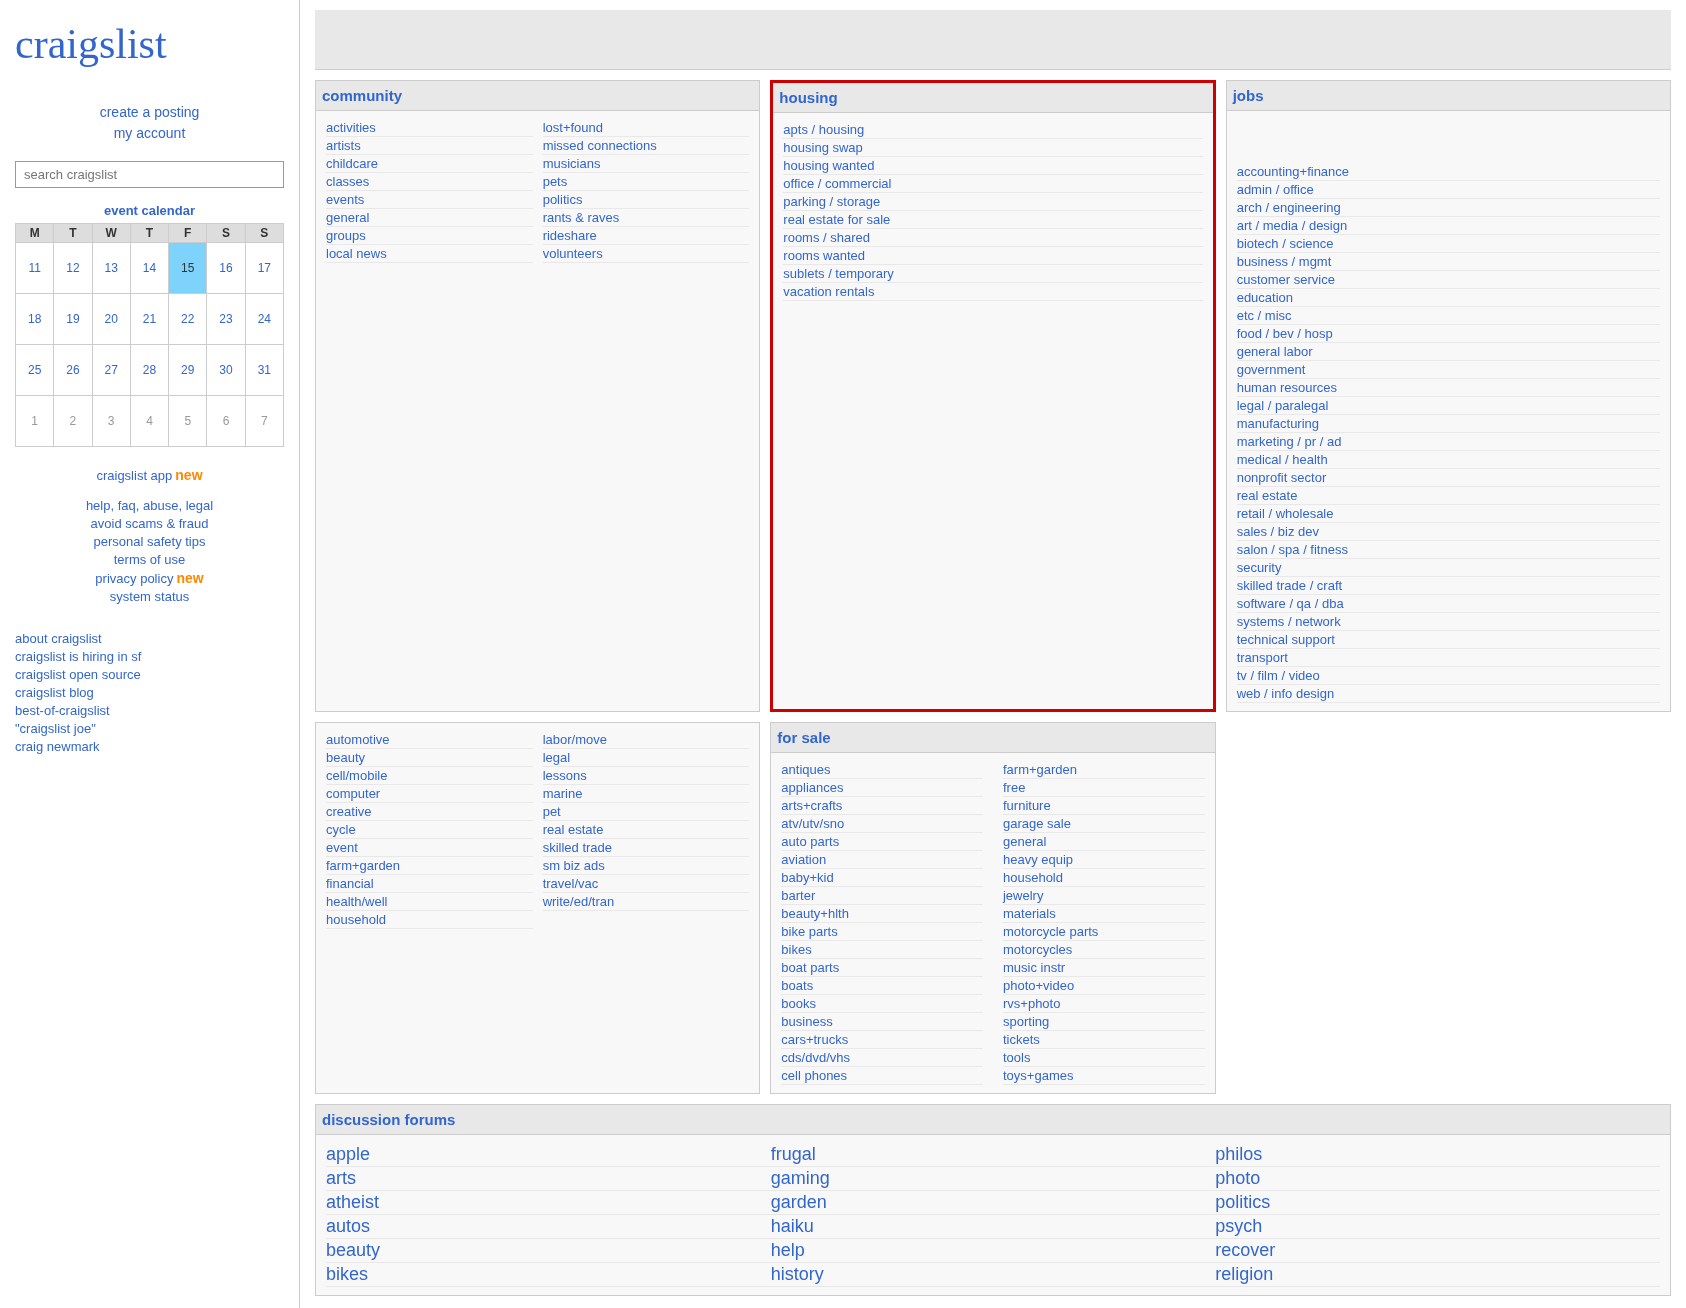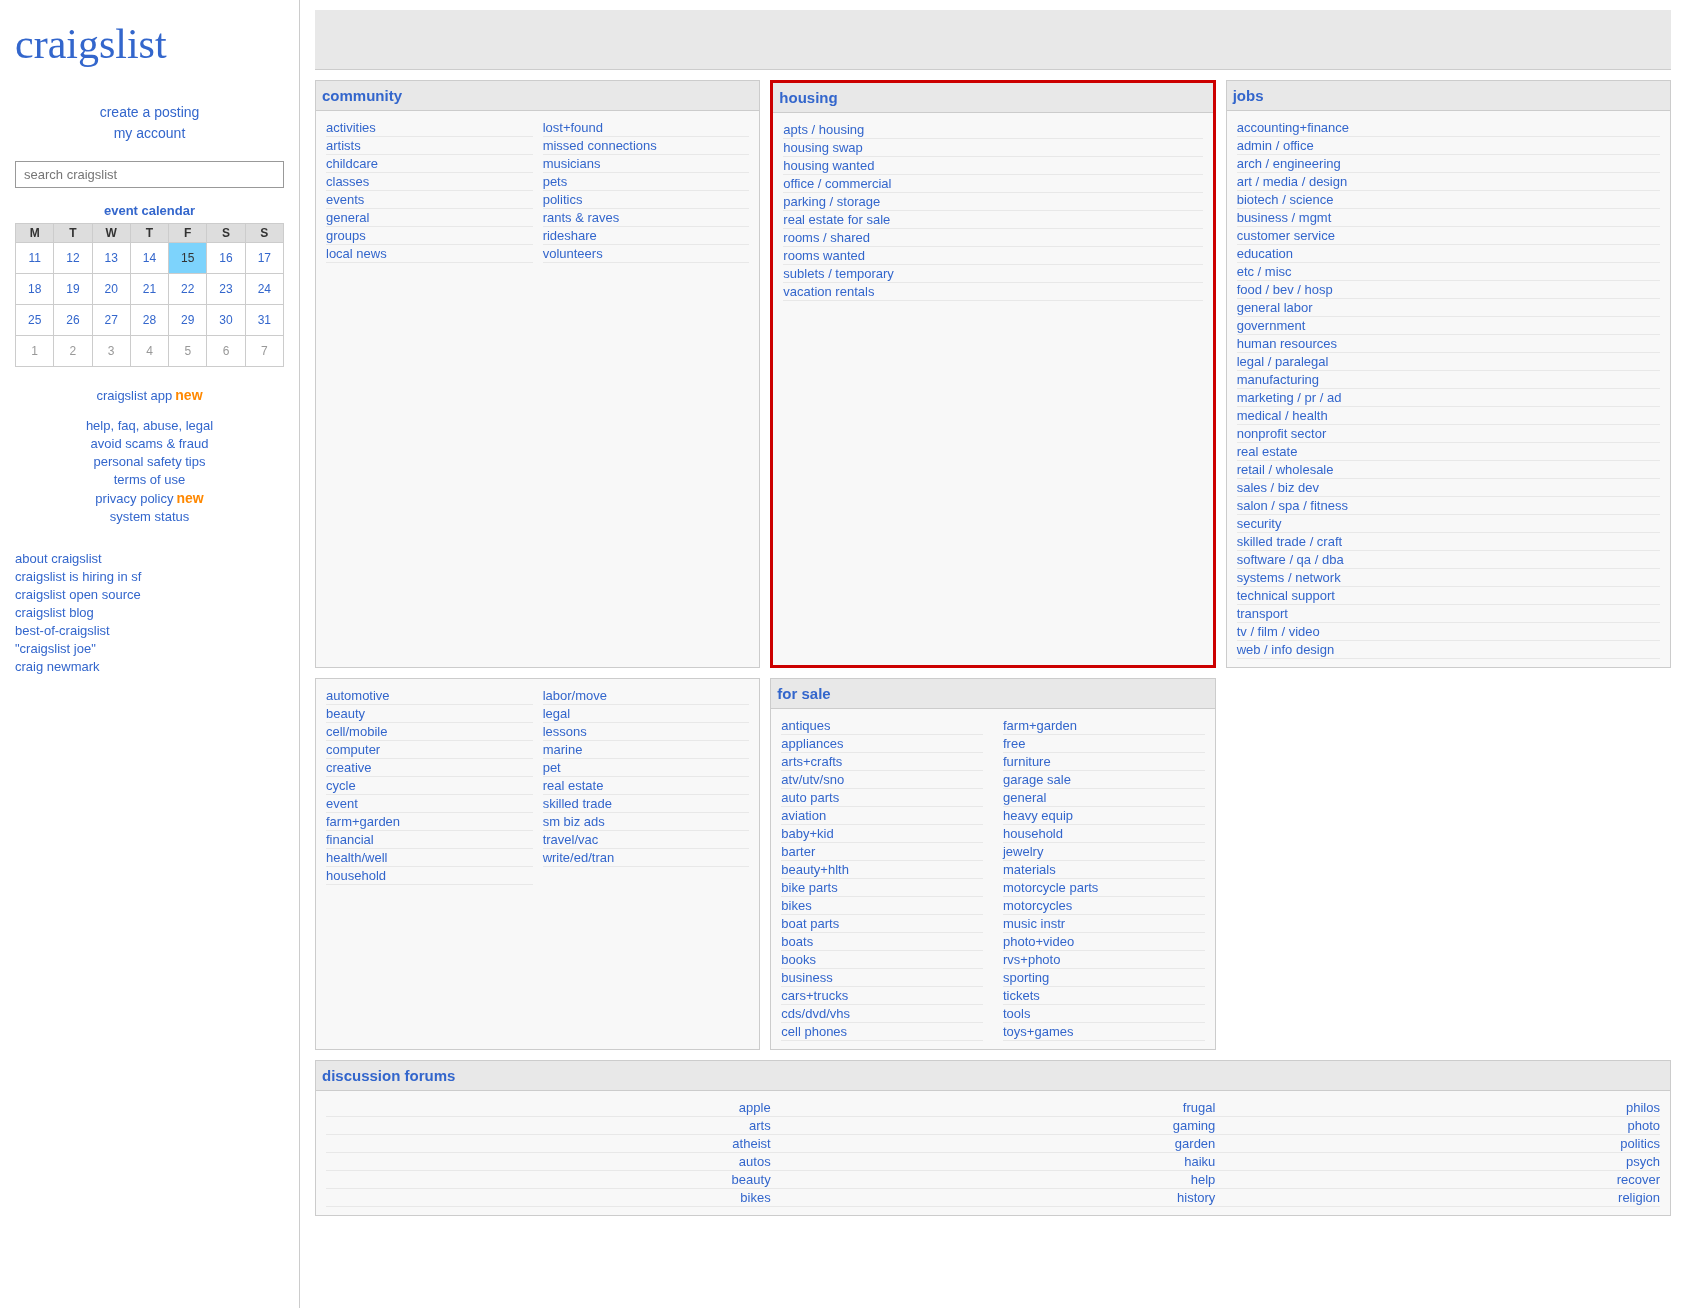--- a/index.html
+++ b/index.html
@@ -55,21 +55,21 @@
       font-size: 12px;
     }
     .calendar-table th {
       background: #ddd;
       text-align: center;
       padding: 2px 4px;
       border: 1px solid #ccc;
     }
     .calendar-table td {
       text-align: center;
-      padding: 8px 4px;
+      padding: 18px 4px;
       border: 1px solid #ccc;
       color: #36c;
       cursor: pointer;
     }
     .calendar-table td.today {
       background: #7dd3fc;
       color: #333;
     }
     .calendar-table td.gray {
       color: #999;
@@ -138,34 +138,34 @@
       color: #36c;
       font-size: 13px;
       padding: 1px 0;
       border-bottom: 1px solid #e8e8e8;
       white-space: nowrap;
     }
 
     
     .jobs-box .section-links {
       column-count: 1;
+      margin-top: 44px;
     }
     .forums-links {
       display: grid;
       grid-template-columns: 1fr 1fr 1fr;
       padding: 8px 10px;
       gap: 0;
     }
     .forums-links a {
       display: block;
       color: #36c;
-      font-size: 13px;
+      font-size: 18px;
       padding: 1px 0;
       border-bottom: 1px solid #e8e8e8;
-      text-align: right;
     }
 
     
     .top-sections {
       display: grid;
       grid-template-columns: 1fr 1fr 1fr;
       gap: 10px;
       margin-bottom: 10px;
     }
 

